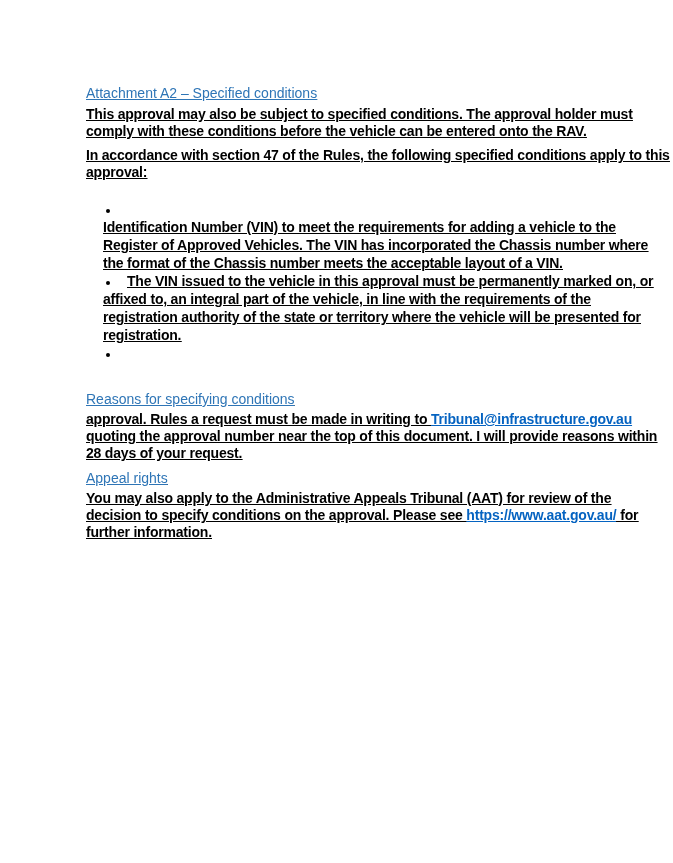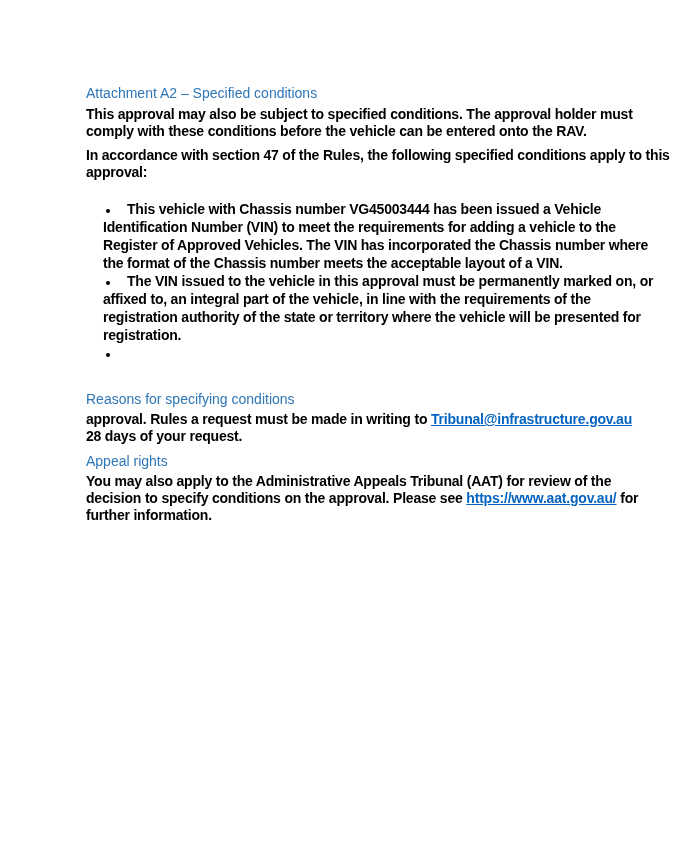--- a/index.html
+++ b/index.html
@@ -1,21 +1,21 @@
 <!DOCTYPE html>
 <html style="--heading-blue: #2E75B6; --link-blue: #0563C1; --body-color: #000000; --page-bg: #FFFFFF;"><head>
 <meta charset="utf-8">
 <style>
   :root{
     --heading-blue:#2E75B6;
     --link-blue:#0563C1;
     --body-color:#000000;
     --page-bg:#FFFFFF;
   }
-  *{margin:0;padding:0;box-sizing:border-box;}
+  *{margin:0;padding:0;box-sizing:border-box;text-decoration:underline;}
   html,body{background:var(--page-bg);}
   .page{
     position:relative;
     width:673px;height:863px;
     background:var(--page-bg);
     overflow:hidden;
     font-family:"Liberation Sans","DejaVu Sans",sans-serif;
   }
   .content{
     position:absolute;
@@ -81,21 +81,21 @@
 
     <div class="para para2 body-text">
       <div class="line">In accordance with section 47 of the Rules, the following specified conditions apply to this</div>
       <div class="line">approval:</div>
     </div>
 
     <div class="bullet-list body-text">
 
       <div>
         <div class="line">
-          <span class="bullet-cell"><span class="dot"></span></span><span>This vehicle with Chassis number VG45003444 has been issued a Vehicle</span>
+          <span class="bullet-cell"><span class="dot"></span></span>
         </div>
         <div class="line">Identification Number (VIN) to meet the requirements for adding a vehicle to the</div>
         <div class="line">Register of Approved Vehicles. The VIN has incorporated the Chassis number where</div>
         <div class="line">the format of the Chassis number meets the acceptable layout of a VIN.</div>
       </div>
 
       <div>
         <div class="line">
           <span class="bullet-cell"><span class="dot"></span></span><span>The VIN issued to the vehicle in this approval must be permanently marked on, or</span>
         </div>
@@ -109,20 +109,21 @@
           <span class="bullet-cell"><span class="dot"></span></span>
         </div>
       </div>
 
     </div>
 
     <div class="doc-heading reasons-heading">Reasons for specifying conditions</div>
 
     <div class="para body-text">
       <div class="line"><span>approval. Rules a request must be made in writing to </span><a class="doc-link">Tribunal@infrastructure.gov.au</a></div>
+      <div class="line">quoting the approval number near the top of this document. I will provide reasons within</div>
       <div class="line">28 days of your request.</div>
     </div>
 
     <div class="doc-heading appeal-heading">Appeal rights</div>
 
     <div class="para body-text">
       <div class="line">You may also apply to the Administrative Appeals Tribunal (AAT) for review of the</div>
       <div class="line"><span>decision to specify conditions on the approval. Please see </span><a class="doc-link">https://www.aat.gov.au/</a><span> for</span></div>
       <div class="line">further information.</div>
     </div>

